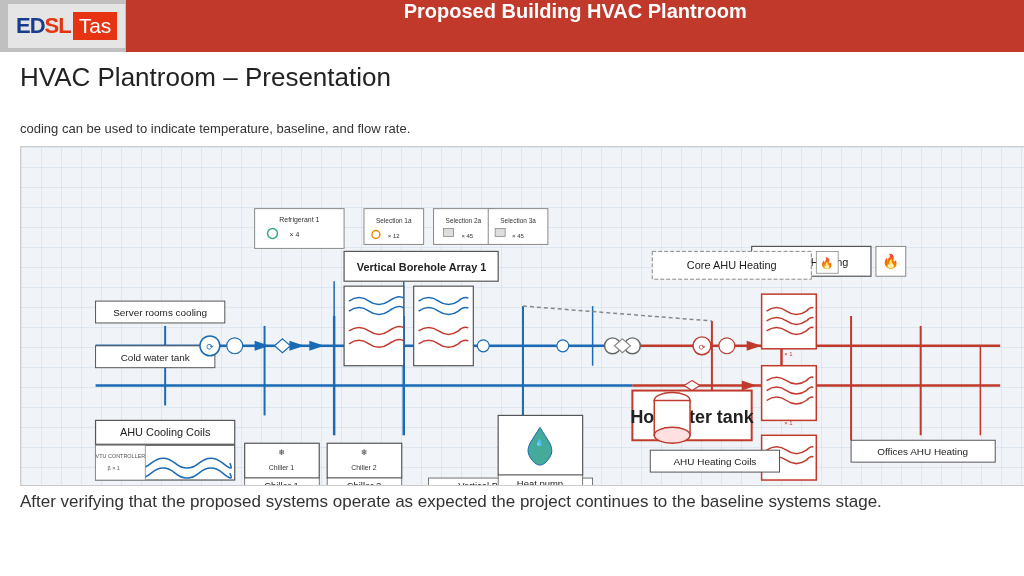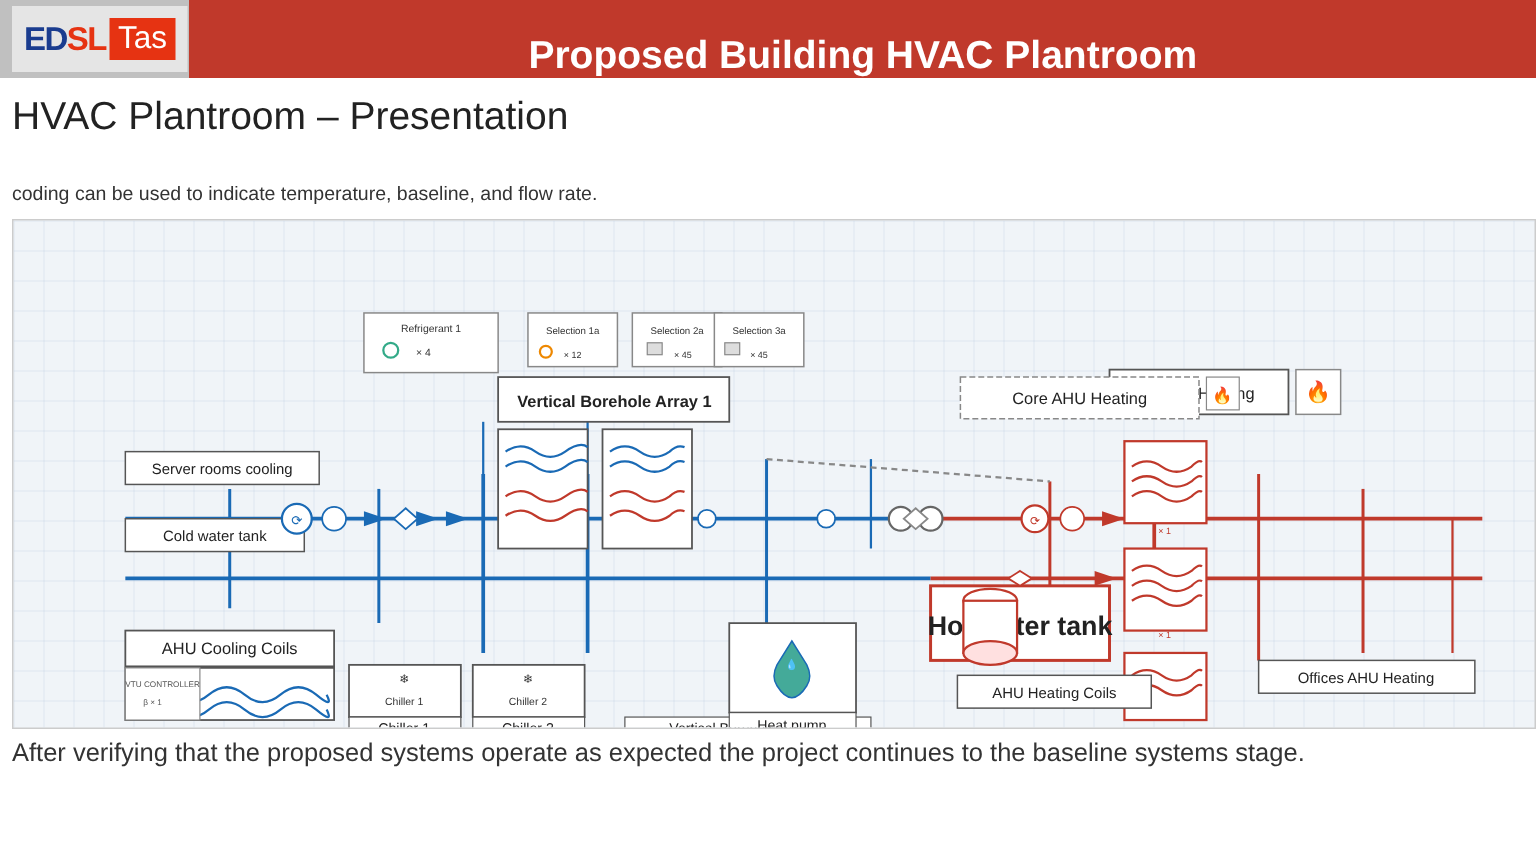--- a/index.html
+++ b/index.html
@@ -37,34 +37,34 @@
       background: #e63312;
       color: #fff;
       font-size: 21px;
       font-weight: 400;
       padding: 2px 6px;
       margin-left: 2px;
     }
     .header-title {
       flex: 1;
       text-align: center;
-      font-size: 26px;
+      font-size: 20px;
       font-weight: bold;
       color: #fff;
       background: #c0392b;
       height: 100%;
       display: flex;
-      align-items: flex-end;
+      align-items: flex-start;
       justify-content: center;
       margin-left: 1px;
     }
 
     
     .content {
-      padding: 10px 20px 8px 8px;
+      padding: 10px 20px 8px 20px;
     }
     .page-title {
       font-size: 26px;
       font-weight: 400;
       color: #222;
       margin-bottom: 6px;
     }
     .description {
       font-size: 13px;
       color: #333;

